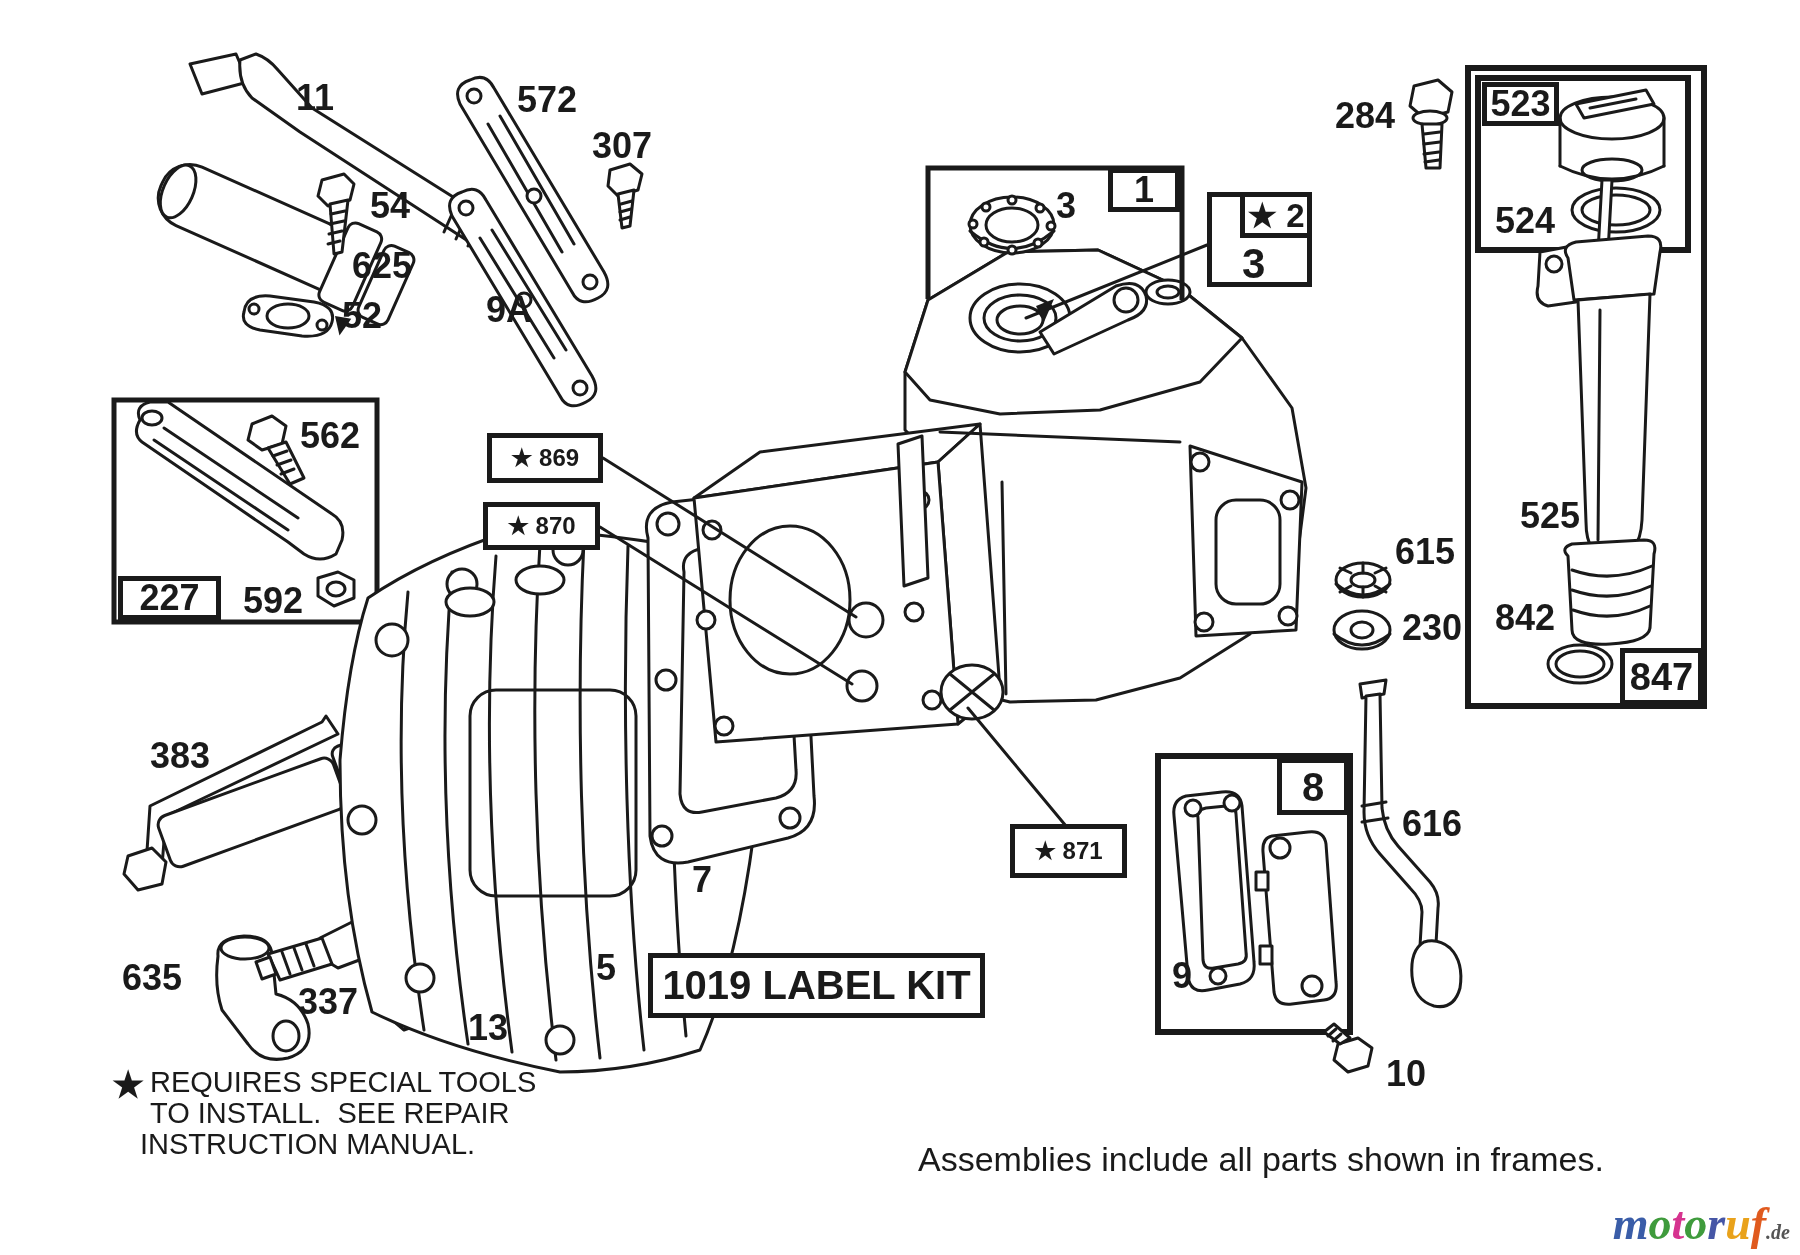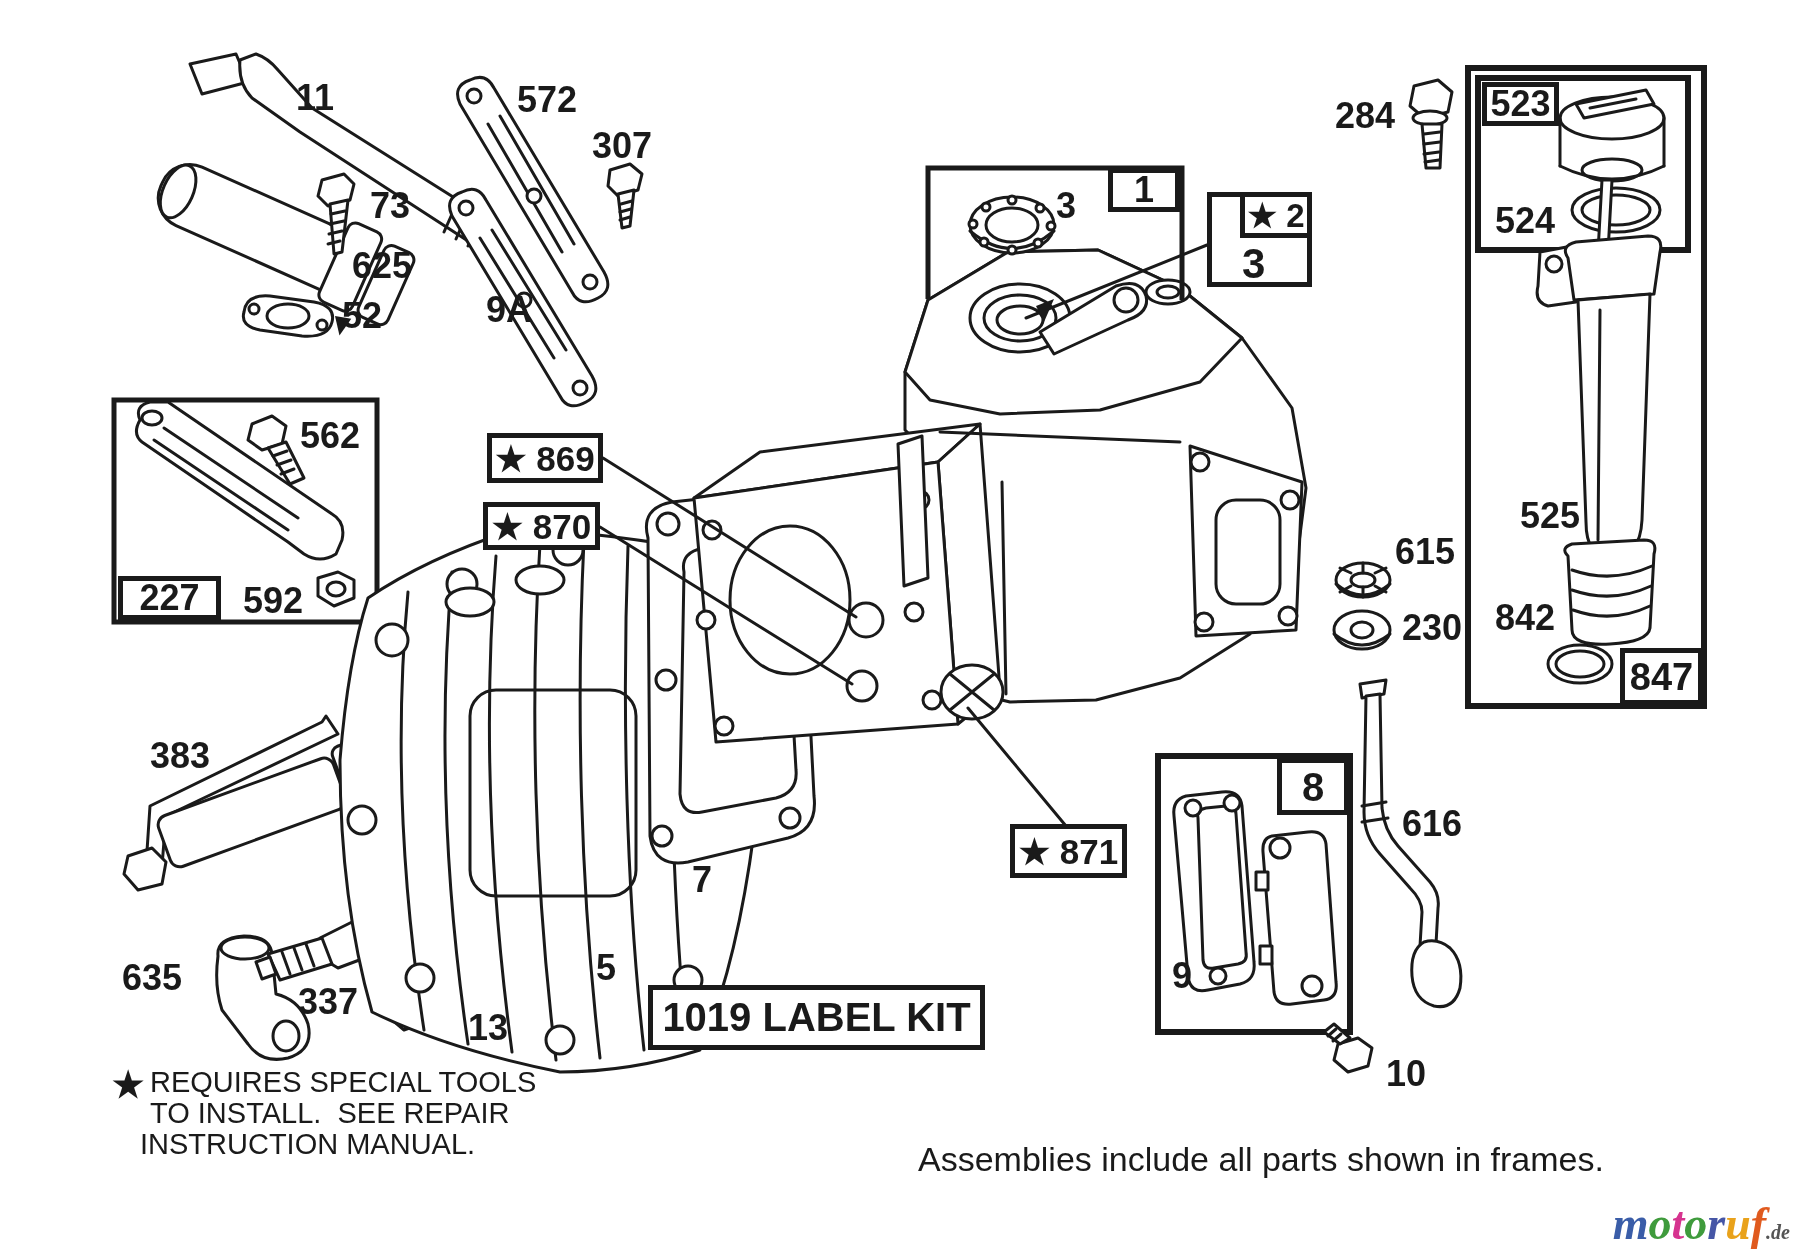--- a/index.html
+++ b/index.html
@@ -9,30 +9,30 @@
   .art *{vector-effect:none;}
   .ln{stroke:#1a1a1a;stroke-width:3;fill:#ffffff;stroke-linejoin:round;stroke-linecap:round;}
   .ln-n{stroke:#1a1a1a;stroke-width:3;fill:none;stroke-linejoin:round;stroke-linecap:round;}
   .thick{stroke:#1a1a1a;stroke-width:5;fill:none;}
   .thick6{stroke:#1a1a1a;stroke-width:6;fill:none;}
   .solid{fill:#1a1a1a;stroke:none;}
   .plabel{position:absolute;font-weight:700;font-size:36px;line-height:1;white-space:pre;}
   .lblbox{position:absolute;border:5px solid #1a1a1a;background:#ffffff;display:flex;
           align-items:center;justify-content:center;font-weight:700;font-size:36px;line-height:1;
           box-sizing:border-box;white-space:pre;}
-  .starbox{font-size:35px;}
+  .starbox{font-size:24px;}
   .b23outer{position:absolute;border:5px solid #1a1a1a;background:#ffffff;box-sizing:border-box;}
   .b23sub{position:absolute;right:-5px;top:-5px;border:5px solid #1a1a1a;background:#ffffff;
           display:flex;align-items:center;justify-content:center;font-weight:700;font-size:33px;
           box-sizing:border-box;white-space:pre;}
   .b23three{position:absolute;left:30px;top:46px;font-weight:700;font-size:42px;line-height:1;}
   .note-star{position:absolute;font-size:36px;font-weight:700;}
   .note-line{position:absolute;font-weight:400;font-size:29px;line-height:1;white-space:pre;}
   .kitbox{position:absolute;border:5px solid #1a1a1a;background:#ffffff;display:flex;align-items:center;
-          justify-content:center;font-weight:700;box-sizing:border-box;white-space:pre;margin-top:32px;}
+          justify-content:center;font-weight:700;box-sizing:border-box;white-space:pre;}
   .assemblies{position:absolute;font-size:34px;font-weight:400;white-space:pre;}
   .wm{position:absolute;right:10px;bottom:8px;font-family:"Liberation Serif",serif;
       font-weight:700;font-size:46px;line-height:1;font-style:italic;}
   .wm-suffix{font-size:20px;font-weight:700;}
 </style>
 </head>
 <body>
 
 <div class="stage">
 
@@ -298,21 +298,21 @@
   <g>
     <polygon class="ln" points="1338,1044 1358,1038 1372,1048 1368,1066 1348,1072 1334,1060"></polygon>
     <path class="ln" d="M1340 1044 L1324 1032 L1334 1024 L1350 1038 Z"></path>
     <path class="ln-n" d="M1328 1036 l8 -7 M1333 1041 l8 -7"></path>
   </g>
 </svg>
 
 <div class="plabel" style="left:296px;top:80px">11</div>
 <div class="plabel" style="left:517px;top:82px">572</div>
 <div class="plabel" style="left:592px;top:128px">307</div>
-<div class="plabel" style="left:370px;top:188px">73</div>
+<div class="plabel" style="left:370px;top:188px">54</div>
 <div class="plabel" style="left:352px;top:248px">625</div>
 <div class="plabel" style="left:342px;top:298px">52</div>
 <div class="plabel" style="left:486px;top:292px">9A</div>
 <div class="plabel" style="left:300px;top:418px">562</div>
 <div class="plabel" style="left:243px;top:583px">592</div>
 <div class="plabel" style="left:1056px;top:188px">3</div>
 <div class="plabel" style="left:150px;top:738px">383</div>
 <div class="plabel" style="left:122px;top:960px">635</div>
 <div class="plabel" style="left:298px;top:984px">337</div>
 <div class="plabel" style="left:468px;top:1010px">13</div>

